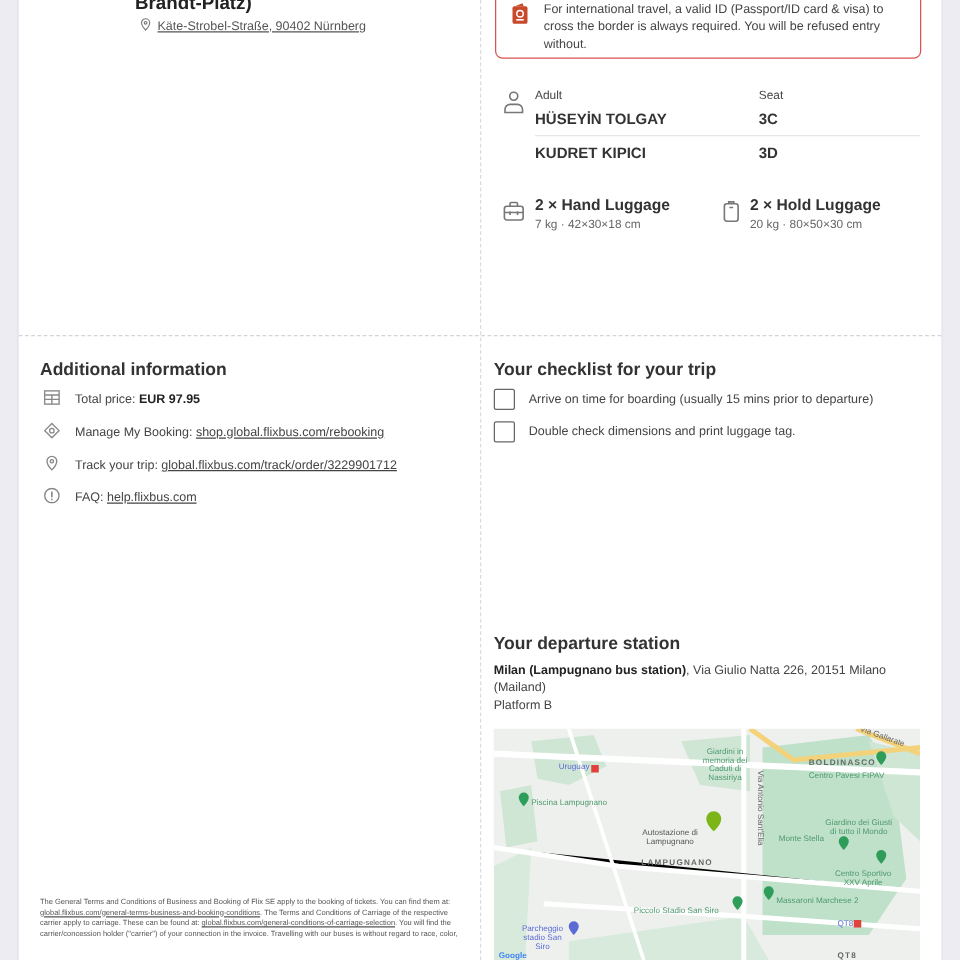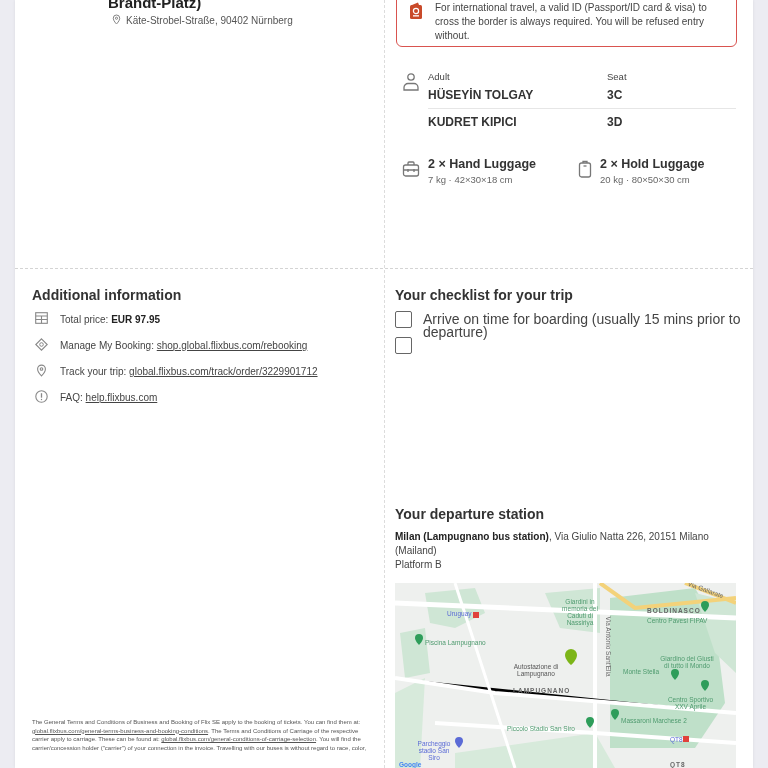--- a/index.html
+++ b/index.html
@@ -27,21 +27,21 @@
     }
     
     .station-title {
       position: absolute; left: 108px; top: -6px;
       font-size: 15px; font-weight: bold; color: #222;
     }
     .station-addr {
       position: absolute; left: 112px; top: 14px;
       font-size: 10px; color: #555; display: flex; align-items: center; gap: 5px;
     }
-    .station-addr a { color: #555; }
+    .station-addr a { color: #555; text-decoration: underline; }
     
     .warn-box {
       position: absolute; left: 396px; top: -10px; width: 341px; height: 57px;
       border: 1.5px solid #d9534f; border-radius: 6px;
       padding: 10px 12px 0 38px;
       font-size: 10px; line-height: 14px; color: #444;
     }
     .warn-icon { position: absolute; left: 12px; top: 11px; }
     
     .pax { position: absolute; left: 400px; top: 70px; width: 338px; }
@@ -55,21 +55,21 @@
     .lug-sub { font-size: 9.5px; color: #666; margin-top: 3px; }
     
     .sec-head { position: absolute; font-size: 14px; font-weight: bold; color: #333; }
     .info-row {
       position: absolute; left: 35px; display: flex; align-items: center; gap: 12px;
       font-size: 10px; color: #444;
     }
     .info-row a { color: #444; text-decoration: underline; margin-top: 12px; }
     .info-row b { color: #222; }
     .check-row {
-      position: absolute; left: 395px; display: flex; gap: 11px; font-size: 14px; color: #444; line-height: 13px;
+      position: absolute; left: 395px; display: flex; gap: 11px; font-size: 10px; color: #444; line-height: 13px;
     }
     .checkbox {
       width: 17px; height: 17px; border: 1.5px solid #666; border-radius: 2px; flex: none; margin-top: -2px;
     }
     .check-row a { color: #444; text-decoration: underline; }
     .dep-text { position: absolute; left: 395px; top: 530px; width: 340px; font-size: 10px; line-height: 14px; color: #444; }
     .dep-text b { color: #222; }
     
     .map {
       position: absolute; left: 395px; top: 583px; width: 341px; height: 185px;
@@ -189,20 +189,21 @@
 </div>
 
 <div class="sec-head" style="left:395px;top:287px">Your checklist for your trip</div>
 <div class="check-row" style="top:313px">
   <div class="checkbox"></div>
   <span>Arrive on time for boarding (usually 15 mins prior to departure)</span>
 </div>
 <div class="check-row" style="top:339px">
   <div class="checkbox"></div>
   <div>
+    <div>Double check dimensions and print luggage tag.</div>
   </div>
 </div>
 
 <div class="sec-head" style="left:395px;top:506px">Your departure station</div>
 <div class="dep-text">
   <b>Milan (Lampugnano bus station)</b><span>, Via Giulio Natta 226, 20151 Milano (Mailand)</span><br>
   <span>Platform B</span>
 </div>
 
 <div class="map">

